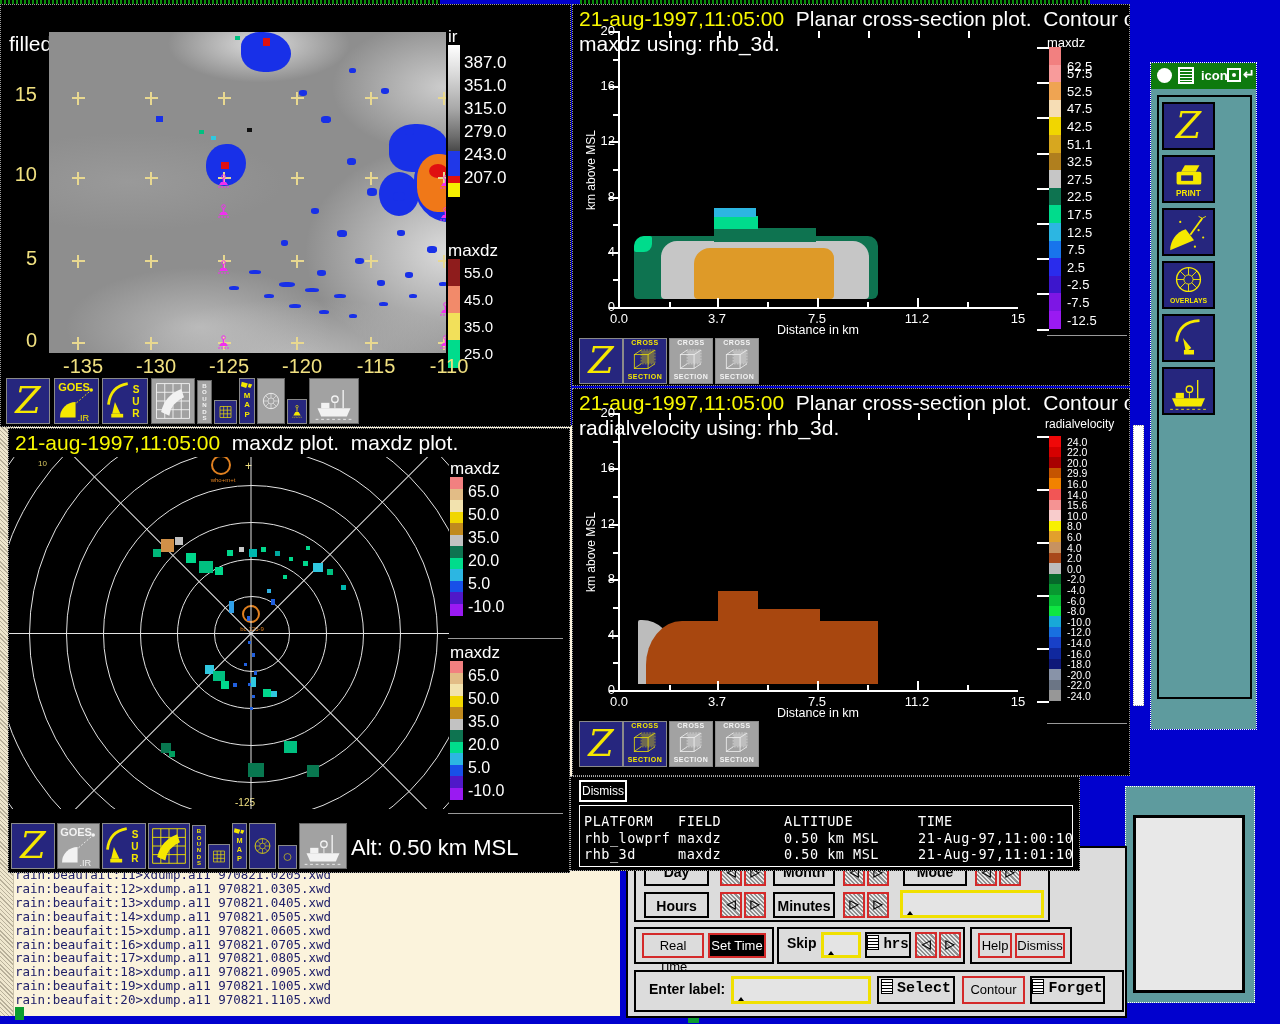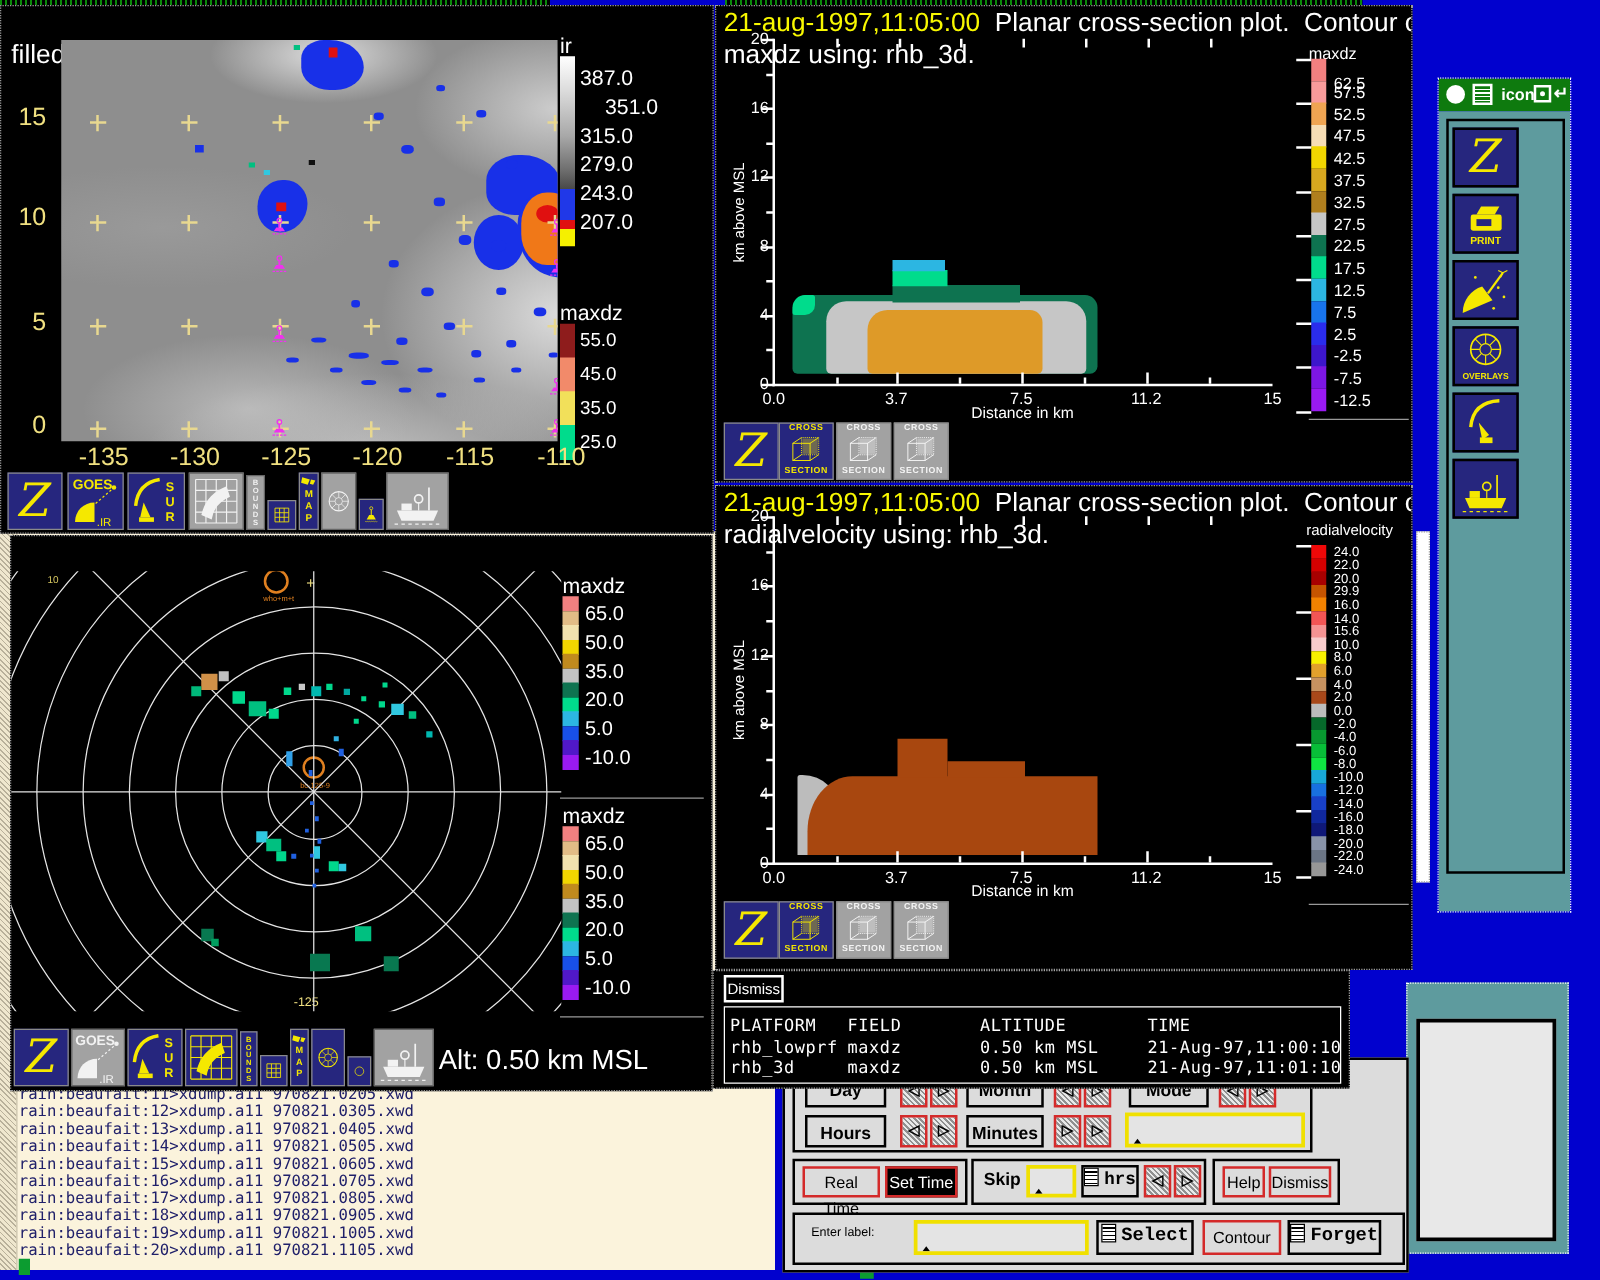--- a/index.html
+++ b/index.html
@@ -346,21 +346,21 @@
       </div>
       <div class="cbseg" style="position: absolute; left: 447px; top: 254px; width: 12px; height: 27.5px; background: rgb(142, 28, 28);"></div>
       <div style="position: absolute; left: 463px; top: 259.25px; color: rgb(255, 255, 255); font-size: 15px;">55.0</div>
       <div class="cbseg" style="position: absolute; left: 447px; top: 281px; width: 12px; height: 27.5px; background: rgb(242, 138, 106);"></div>
       <div style="position: absolute; left: 463px; top: 286.25px; color: rgb(255, 255, 255); font-size: 15px;">45.0</div>
       <div class="cbseg" style="position: absolute; left: 447px; top: 308px; width: 12px; height: 27.5px; background: rgb(242, 224, 90);"></div>
       <div style="position: absolute; left: 463px; top: 313.25px; color: rgb(255, 255, 255); font-size: 15px;">35.0</div>
       <div class="cbseg" style="position: absolute; left: 447px; top: 335px; width: 12px; height: 27.5px; background: rgb(0, 220, 140);"></div>
       <div style="position: absolute; left: 463px; top: 340.25px; color: rgb(255, 255, 255); font-size: 15px;">25.0</div>
       <div style="position: absolute; left: 463px; top: 48px; color: rgb(255, 255, 255); font-size: 17px;">387.0</div>
-      <div style="position: absolute; left: 463px; top: 71px; color: rgb(255, 255, 255); font-size: 17px; margin-left: 20px;">351.0</div>
+      <div style="position: absolute; left: 463px; top: 71px; color: rgb(255, 255, 255); font-size: 17px;">351.0</div>
       <div style="position: absolute; left: 463px; top: 94px; color: rgb(255, 255, 255); font-size: 17px;">315.0</div>
       <div style="position: absolute; left: 463px; top: 117px; color: rgb(255, 255, 255); font-size: 17px;">279.0</div>
       <div style="position: absolute; left: 463px; top: 140px; color: rgb(255, 255, 255); font-size: 17px;">243.0</div>
       <div style="position: absolute; left: 463px; top: 163px; color: rgb(255, 255, 255); font-size: 17px;">207.0</div>
       <div class="xlab-ir" style="position: absolute; left: 50px; top: 350px; width: 64px; text-align: center; color: rgb(240, 224, 128); font-size: 20px;">-135</div>
       <div class="xlab-ir" style="position: absolute; left: 123px; top: 350px; width: 64px; text-align: center; color: rgb(240, 224, 128); font-size: 20px;">-130</div>
       <div class="xlab-ir" style="position: absolute; left: 196px; top: 350px; width: 64px; text-align: center; color: rgb(240, 224, 128); font-size: 20px;">-125</div>
       <div class="xlab-ir" style="position: absolute; left: 269px; top: 350px; width: 64px; text-align: center; color: rgb(240, 224, 128); font-size: 20px;">-120</div>
       <div class="xlab-ir" style="position: absolute; left: 343px; top: 350px; width: 64px; text-align: center; color: rgb(240, 224, 128); font-size: 20px;">-115</div>
       <div class="xlab-ir" style="position: absolute; left: 416px; top: 350px; width: 64px; text-align: center; color: rgb(240, 224, 128); font-size: 20px;">-110</div>
@@ -439,21 +439,21 @@
       <div style="position: absolute; left: 494px; top: 54px; color: rgb(255, 255, 255); font-size: 13px;">62.5</div>
       <div class="cbseg" style="position: absolute; left: 476px; top: 59.6px; width: 12px; height: 18.1px; background: rgb(248, 155, 155);"></div>
       <div style="position: absolute; left: 494px; top: 61.25px; color: rgb(255, 255, 255); font-size: 13px;">57.5</div>
       <div class="cbseg" style="position: absolute; left: 476px; top: 77.2px; width: 12px; height: 18.1px; background: rgb(239, 164, 82);"></div>
       <div style="position: absolute; left: 494px; top: 78.85px; color: rgb(255, 255, 255); font-size: 13px;">52.5</div>
       <div class="cbseg" style="position: absolute; left: 476px; top: 94.8px; width: 12px; height: 18.1px; background: rgb(246, 221, 181);"></div>
       <div style="position: absolute; left: 494px; top: 96.45px; color: rgb(255, 255, 255); font-size: 13px;">47.5</div>
       <div class="cbseg" style="position: absolute; left: 476px; top: 112.4px; width: 12px; height: 18.1px; background: rgb(241, 214, 0);"></div>
       <div style="position: absolute; left: 494px; top: 114.05px; color: rgb(255, 255, 255); font-size: 13px;">42.5</div>
       <div class="cbseg" style="position: absolute; left: 476px; top: 130px; width: 12px; height: 18.1px; background: rgb(215, 167, 31);"></div>
-      <div style="position: absolute; left: 494px; top: 131.65px; color: rgb(255, 255, 255); font-size: 13px;">37.5</div>
+      <div style="position: absolute; left: 494px; top: 131.65px; color: rgb(255, 255, 255); font-size: 13px;">51.1</div>
       <div class="cbseg" style="position: absolute; left: 476px; top: 147.6px; width: 12px; height: 18.1px; background: rgb(176, 127, 30);"></div>
       <div style="position: absolute; left: 494px; top: 149.25px; color: rgb(255, 255, 255); font-size: 13px;">32.5</div>
       <div class="cbseg" style="position: absolute; left: 476px; top: 165.2px; width: 12px; height: 18.1px; background: rgb(198, 198, 198);"></div>
       <div style="position: absolute; left: 494px; top: 166.85px; color: rgb(255, 255, 255); font-size: 13px;">27.5</div>
       <div class="cbseg" style="position: absolute; left: 476px; top: 182.8px; width: 12px; height: 18.1px; background: rgb(14, 115, 80);"></div>
       <div style="position: absolute; left: 494px; top: 184.45px; color: rgb(255, 255, 255); font-size: 13px;">22.5</div>
       <div class="cbseg" style="position: absolute; left: 476px; top: 200.4px; width: 12px; height: 18.1px; background: rgb(0, 220, 140);"></div>
       <div style="position: absolute; left: 494px; top: 202.05px; color: rgb(255, 255, 255); font-size: 13px;">17.5</div>
       <div class="cbseg" style="position: absolute; left: 476px; top: 218px; width: 12px; height: 18.1px; background: rgb(44, 182, 226);"></div>
       <div style="position: absolute; left: 494px; top: 219.65px; color: rgb(255, 255, 255); font-size: 13px;">12.5</div>
@@ -668,20 +668,21 @@
       <div style="position: absolute; left: 427px; top: 305px; width: 36px; text-align: center; color: rgb(255, 255, 255); font-size: 13px;">15</div>
       <div style="position: absolute; left: 464px; top: 47px; width: 12px; height: 2px; background: rgb(255, 255, 255);"></div>
       <div style="position: absolute; left: 464px; top: 100px; width: 12px; height: 2px; background: rgb(255, 255, 255);"></div>
       <div style="position: absolute; left: 464px; top: 153px; width: 12px; height: 2px; background: rgb(255, 255, 255);"></div>
       <div style="position: absolute; left: 464px; top: 206px; width: 12px; height: 2px; background: rgb(255, 255, 255);"></div>
       <div style="position: absolute; left: 464px; top: 259px; width: 12px; height: 2px; background: rgb(255, 255, 255);"></div>
       <div style="position: absolute; left: 464px; top: 312px; width: 12px; height: 2px; background: rgb(255, 255, 255);"></div>
     </div>
 
   <div class="panel" id="panel-ppi" style="left:8px;top:428px;width:562px;height:445px;">
+    <div class="title" style="left:6px;top:2px;"><span class="ts">21-aug-1997,11:05:00</span><span>  maxdz plot.  maxdz plot.</span></div>
 
     <div id="ppi-display" style="position:absolute;left:0;top:28px;width:440px;height:352px;overflow:hidden;">
       <div class="abs" style="left:29px;top:2px;color:#D8C860;font-size:8px;">10</div>
       <div class="abs" style="left:236px;top:2px;color:#F0E080;font-size:12px;">+</div>
       <div class="abs" style="left:202px;top:-2px;width:20px;height:20px;border:2px solid #E08020;border-radius:50%;box-sizing:border-box;"></div>
       <div class="abs" style="left:192px;top:20px;width:44px;text-align:center;color:#E08020;font-size:6px;">who+m+t</div>
       <div class="abs" style="left:233px;top:148px;width:18px;height:18px;border:2px solid #E08020;border-radius:50%;box-sizing:border-box;"></div>
       <div class="abs" style="left:215px;top:169px;width:56px;text-align:center;color:#E08020;font-size:6px;">bc-125-9</div>
       <div class="abs" style="left:226px;top:340px;color:#F0E080;font-size:10px;">-125</div>
     <div class="ring" style="position: absolute; left: 205px; top: 139px; width: 74px; height: 74px;"></div>
@@ -938,21 +939,21 @@
     </div>
     <div class="btn" style="left:237px;top:84px;width:46px;height:26px;line-height:20px;font-family:'Liberation Mono',monospace;font-size:14px;"><span class="docicon"></span><span>hrs</span></div>
     <div class="arrow" style="left:287px;top:84px;width:22px;height:26px;">◁</div>
     <div class="arrow" style="left:311px;top:84px;width:22px;height:26px;">▷</div>
 
     <div class="gbox" style="left:342px;top:79px;width:102px;height:37px;"></div>
     <div class="btn red" style="left:350px;top:85px;width:34px;height:25px;line-height:21px;font-weight:normal;font-size:13px;">Help</div>
     <div class="btn red" style="left:387px;top:85px;width:50px;height:25px;line-height:21px;font-weight:normal;font-size:13px;">Dismiss</div>
 
     <div class="gbox" style="left:6px;top:122px;width:490px;height:42px;"></div>
-    <div class="abs" style="left:21px;top:133px;font-weight:normal;font-size:10px;color:#000;">Enter label:</div>
+    <div class="abs" style="left:21px;top:133px;font-weight:bold;font-size:14px;color:#000;">Enter label:</div>
     <div class="yfield" style="left:103px;top:128px;width:140px;height:28px;font-size:13px;">
       <span>History Mode</span><span class="caret"></span>
     </div>
     <div class="btn" style="left:249px;top:128px;width:78px;height:28px;line-height:22px;font-family:'Liberation Mono',monospace;font-size:15px;"><span class="docicon"></span><span>Select</span></div>
     <div class="btn red" style="left:334px;top:128px;width:63px;height:28px;line-height:24px;font-weight:normal;font-size:13px;">Contour</div>
     <div class="btn" style="left:402px;top:128px;width:75px;height:28px;line-height:22px;font-family:'Liberation Mono',monospace;font-size:15px;"><span class="docicon"></span><span>Forget</span></div>
   </div>
 
   <div class="abs" id="icon-window" style="left:1150px;top:62px;width:107px;height:668px;border:1px dotted #fff;box-sizing:border-box;">
     <div class="abs" style="left:0;top:0;width:105px;height:26px;background:#0E7A0E;">

